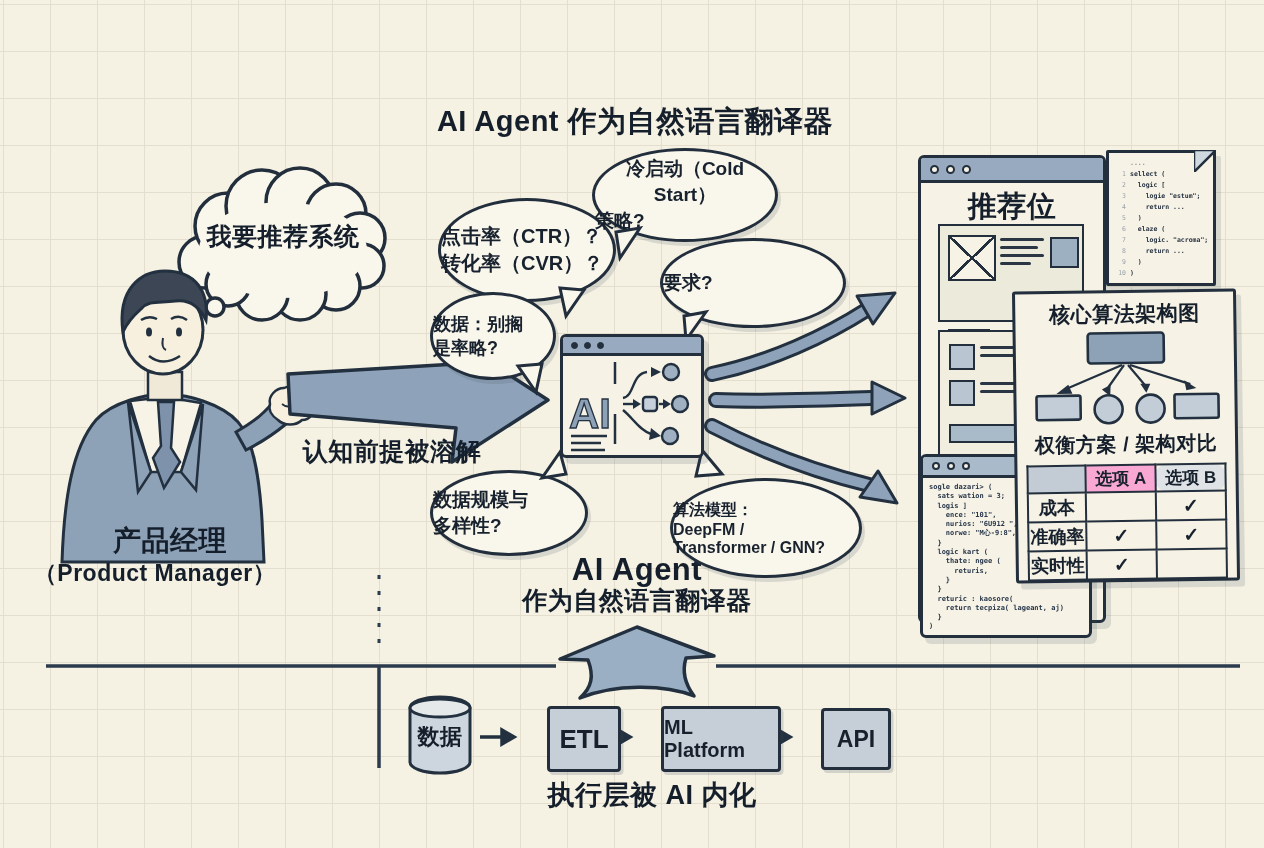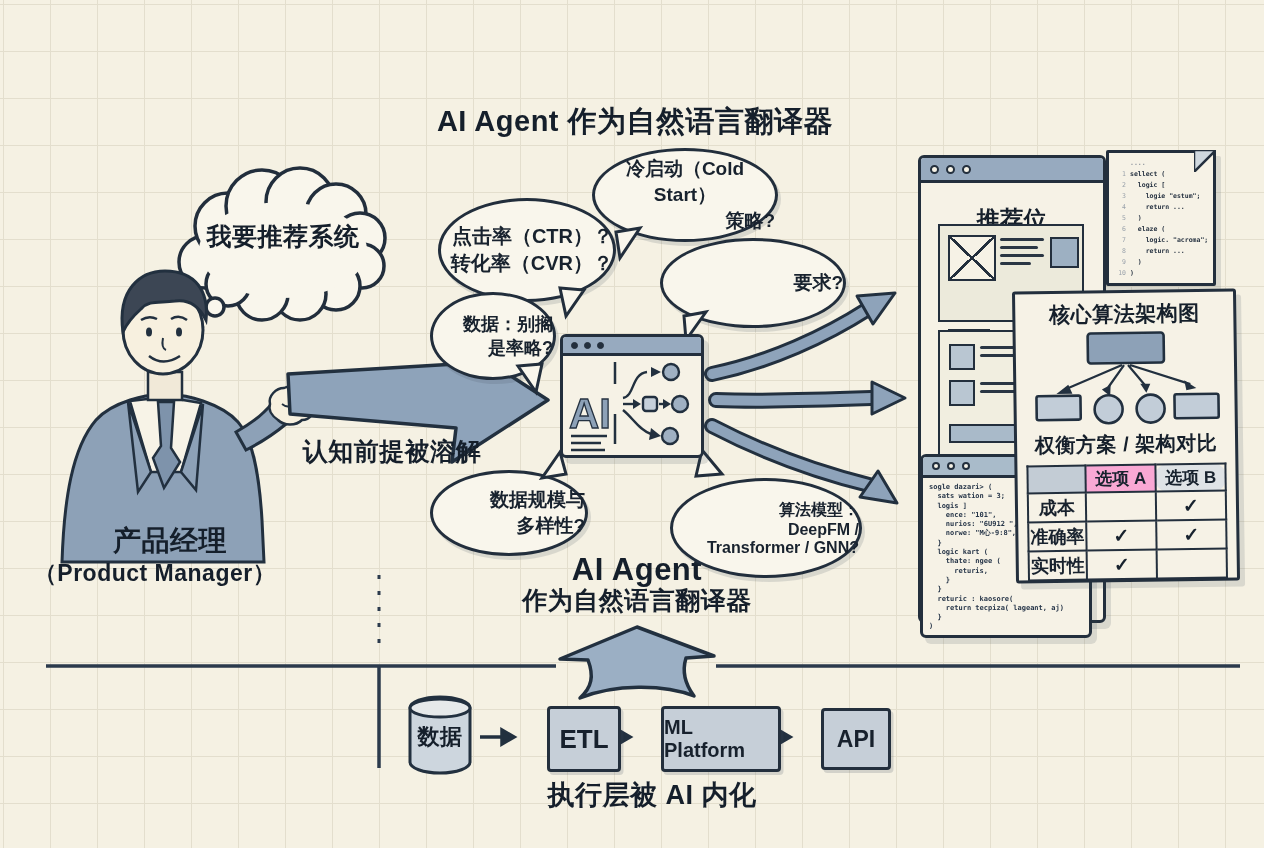--- a/index.html
+++ b/index.html
@@ -13,21 +13,21 @@
     background-position:3px 4px;
     font-family:"Liberation Sans", sans-serif;
     color:#1c2733;
   }
   .abs{position:absolute;}
   .hd{font-weight:700;color:#151f2b;text-align:center;letter-spacing:.5px;line-height:1.18;}
   .scene{position:absolute;left:0;top:0;pointer-events:none;}
   
   .bubble{
     position:absolute;background:#f9f6ec;border:3.5px solid #222e3c;border-radius:50%;
-    display:flex;flex-direction:column;align-items:flex-end;justify-content:center;
+    display:flex;flex-direction:column;align-items:flex-start;justify-content:center;
     text-align:center;font-weight:700;color:#18222e;
     box-shadow:3px 4px 0 rgba(70,80,92,.16);
   }
   .tailsvg{position:absolute;overflow:visible;}
   
   .win{
     position:absolute;background:#f6f2e6;border:3px solid #232f3d;border-radius:6px;
     box-shadow:5px 6px 0 rgba(60,72,86,.15);
   }
   .titlebar{
@@ -225,21 +225,21 @@
       <circle cx="107" cy="80" r="8" fill="#9fb0c2" stroke="#22303f" stroke-width="2.4"></circle>
     </svg>
   </div>
 
   <div class="win" style="left:918px;top:155px;width:182px;height:462px;z-index:1;">
     <div class="titlebar">
       <span class="dot"></span>
       <span class="dot"></span>
       <span class="dot"></span>
     </div>
-    <div class="hd" style="margin-top:23px;font-size:23px;">推荐位</div>
+    <div class="hd" style="margin-top:6px;font-size:29px;">推荐位</div>
     <div class="abs" style="left:17px;top:66px;width:142px;height:94px;border:2.5px solid #232f3d;background:#eceadb;">
       <div class="xbox abs" style="left:8px;top:9px;width:44px;height:42px;"></div>
       <div class="abs" style="left:60px;top:12px;width:44px;">
         <div class="tline"></div>
           <div class="tline" style="width:86%"></div>
           <div class="tline"></div>
           <div class="tline" style="width:70%"></div>
       </div>
       <div class="fbox abs" style="left:110px;top:11px;width:25px;height:27px;"></div>
       <div class="xbox fillx abs" style="left:8px;top:57px;width:38px;height:31px;"></div>

